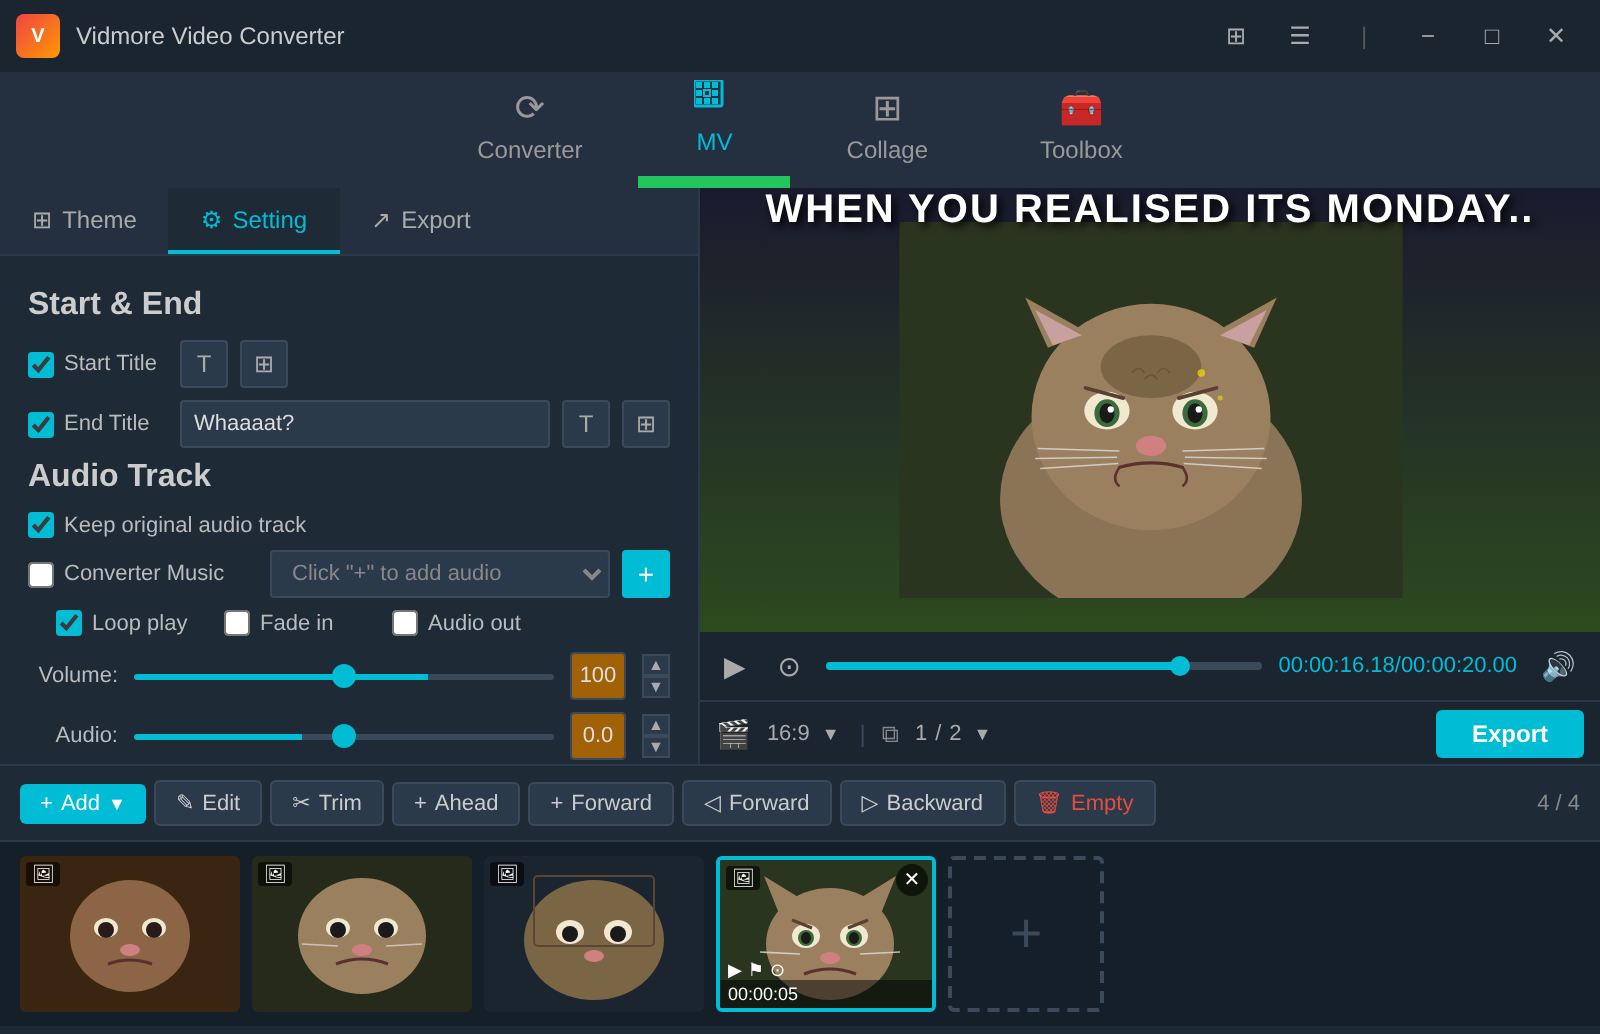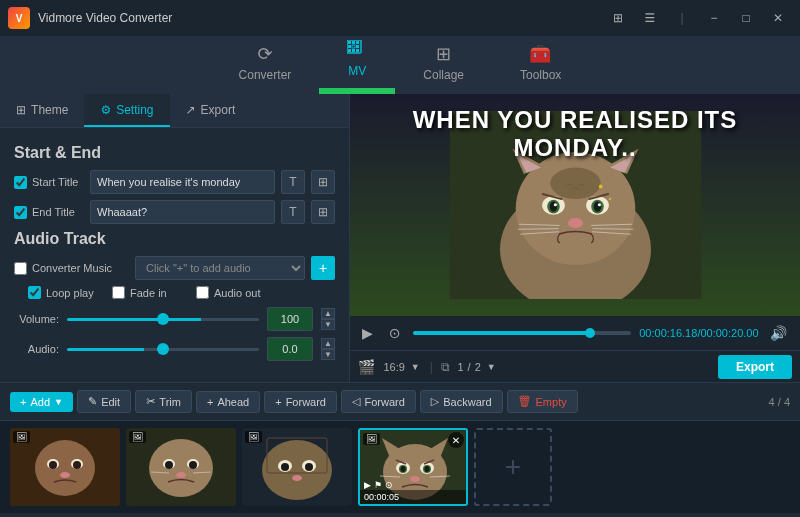--- a/index.html
+++ b/index.html
@@ -220,22 +220,22 @@
       cursor: pointer;
     }
 
     .number-input-wrap {
       display: flex; flex-direction: column;
       border: 1px solid #3a4a5a;
       border-radius: 2px;
       overflow: hidden;
     }
     .number-input {
-      width: 44px; height: 22px;
-      background: #14532d;
+      width: 26px; height: 22px;
+      background: #a16207;
       border: none;
       color: #ddd;
       text-align: center;
       font-size: 11px;
       padding: 0 2px;
     }
 
     
     #rightpanel {
       flex: 1;
@@ -255,25 +255,25 @@
     
     .cat-container {
       width: 100%; height: 100%;
       background: linear-gradient(180deg, #1a1a2e 0%, #2d4a1e 100%);
       position: relative;
       display: flex; align-items: center; justify-content: center;
     }
 
     #video-text {
       position: absolute;
-      top: 12px;
+      top: 0;
       left: 0; right: 0;
       text-align: center;
       color: white;
-      font-size: 24px;
+      font-size: 20px;
       font-weight: 900;
       font-family: Impact, Arial Black, sans-serif;
       text-transform: uppercase;
       letter-spacing: 1px;
       text-shadow: 2px 2px 4px #000;
       z-index: 10;
     }
 
     
     #videocontrols {
@@ -529,37 +529,42 @@
 
     <div id="settings-content">
 
       <div class="section-title">Start &amp; End</div>
 
       <div class="field-row">
         <label class="checkbox-label">
           <input type="checkbox" checked="" style="">
           <span>Start Title</span>
         </label>
-        <input type="text" class="text-input" value="When you realise it's monday" style="">
         <button class="icon-btn">T</button>
         <button class="icon-btn">⊞</button>
       </div>
 
       <div class="field-row">
         <label class="checkbox-label">
           <input type="checkbox" checked="" style="">
           <span>End Title</span>
         </label>
         <input type="text" class="text-input" value="Whaaaat?" style="">
         <button class="icon-btn">T</button>
         <button class="icon-btn">⊞</button>
       </div>
 
       <div class="section-title">Audio Track</div>
 
+      <div class="field-row">
+        <label class="checkbox-label">
+          <input type="checkbox" checked="" style="">
+          <span>Keep original audio track</span>
+        </label>
+      </div>
 
       <div class="audio-track-row">
         <label class="checkbox-label" style="min-width:115px;">
           <input type="checkbox" style="">
           <span>Converter Music</span>
         </label>
         <select class="audio-select">
           <option>Click "+" to add audio</option>
         </select>
         <button class="plus-btn">+</button>

